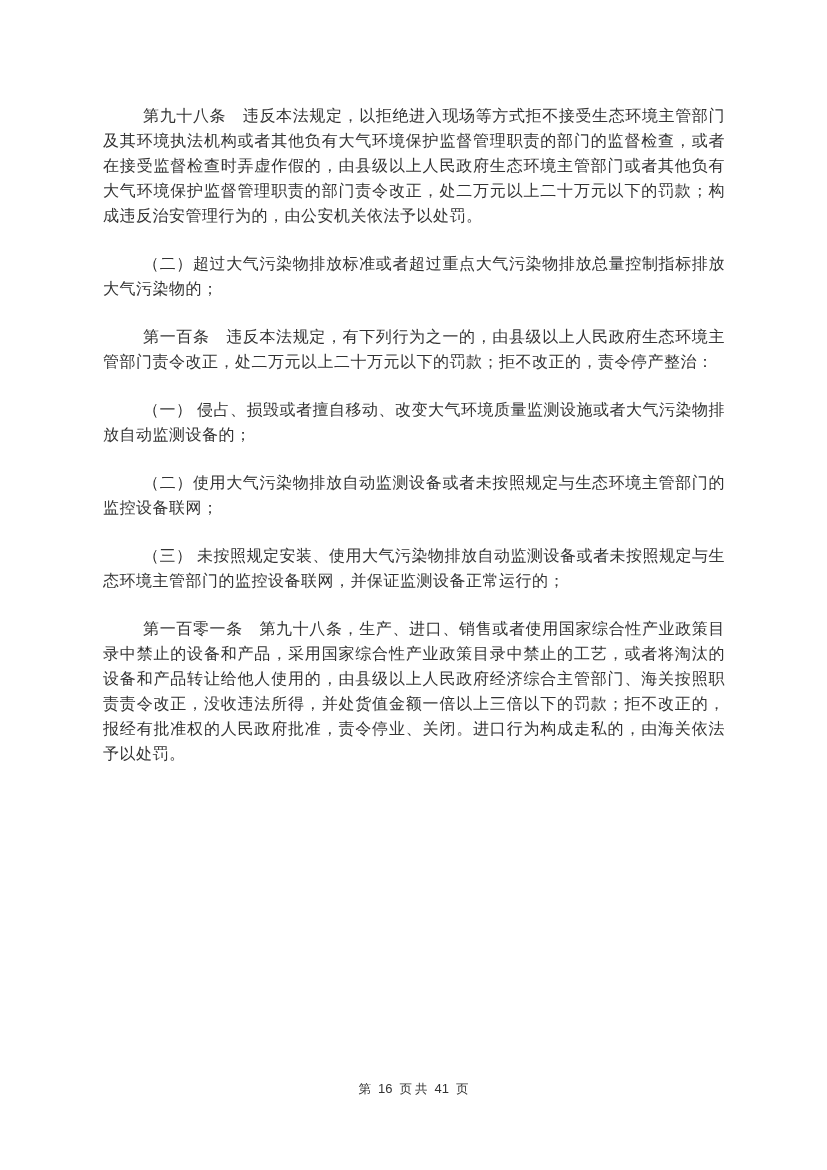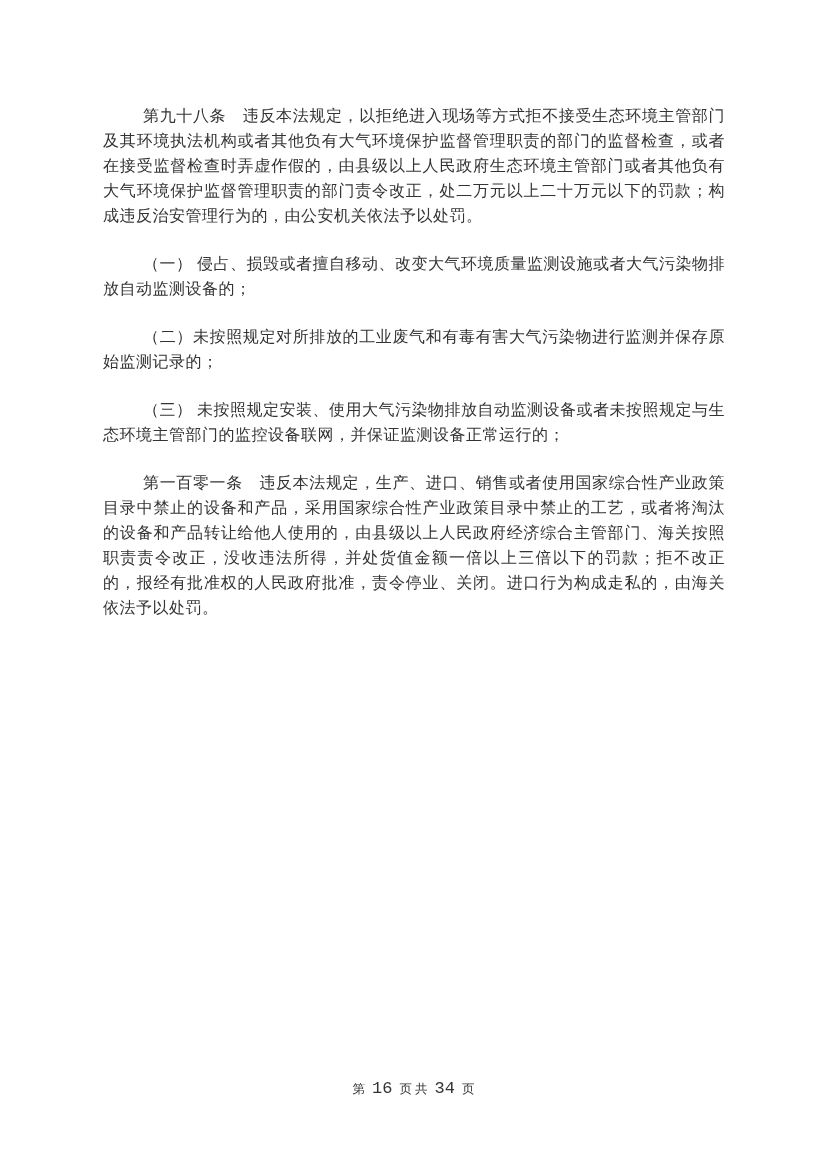--- a/index.html
+++ b/index.html
@@ -44,36 +44,38 @@
     width: 100%;
     display: flex;
     justify-content: center;
     align-items: baseline;
     gap: 7px;
     font-size: 12.5px;
     line-height: 18px;
     color: #333333;
   }
   .footer .num {
-    font-family: Liberation Mono, monospace;
-    font-size: 17px;
+    font-family: Liberation Sans, sans-serif;
+    font-size: 13px;
   }
 </style>
 </head>
 <body>
 
 <div class="page">
   <div class="content">
     <p class="para">第九十八条　违反本法规定，以拒绝进入现场等方式拒不接受生态环境主管部门及其环境执法机构或者其他负有大气环境保护监督管理职责的部门的监督检查，或者在接受监督检查时弄虚作假的，由县级以上人民政府生态环境主管部门或者其他负有大气环境保护监督管理职责的部门责令改正，处二万元以上二十万元以下的罚款；构成违反治安管理行为的，由公安机关依法予以处罚。</p>
+    <p class="para">（二）超过大气污染物排放标准或者超过重点大气污染物排放总量控制指标排放大气污染物的；</p>
+    <p class="para">第一百条　违反本法规定，有下列行为之一的，由县级以上人民政府生态环境主管部门责令改正，处二万元以上二十万元以下的罚款；拒不改正的，责令停产整治：</p>
     <p class="para">（一） 侵占、损毁或者擅自移动、改变大气环境质量监测设施或者大气污染物排放自动监测设备的；</p>
-    <p class="para">（二）未按照规定对所排放的工业废气和有毒有害大气污染物进行监测并保存原始监测记录的；</p>
+    <p class="para">（二）使用大气污染物排放自动监测设备或者未按照规定与生态环境主管部门的监控设备联网；</p>
     <p class="para">（三） 未按照规定安装、使用大气污染物排放自动监测设备或者未按照规定与生态环境主管部门的监控设备联网，并保证监测设备正常运行的；</p>
-    <p class="para">第一百零一条　违反本法规定，生产、进口、销售或者使用国家综合性产业政策目录中禁止的设备和产品，采用国家综合性产业政策目录中禁止的工艺，或者将淘汰的设备和产品转让给他人使用的，由县级以上人民政府经济综合主管部门、海关按照职责责令改正，没收违法所得，并处货值金额一倍以上三倍以下的罚款；拒不改正的，报经有批准权的人民政府批准，责令停业、关闭。进口行为构成走私的，由海关依法予以处罚。</p>
+    <p class="para">第一百零一条　第九十八条，生产、进口、销售或者使用国家综合性产业政策目录中禁止的设备和产品，采用国家综合性产业政策目录中禁止的工艺，或者将淘汰的设备和产品转让给他人使用的，由县级以上人民政府经济综合主管部门、海关按照职责责令改正，没收违法所得，并处货值金额一倍以上三倍以下的罚款；拒不改正的，报经有批准权的人民政府批准，责令停业、关闭。进口行为构成走私的，由海关依法予以处罚。</p>
   </div>
 
   <div class="footer">
     <span>第</span>
     <span class="num">16</span>
     <span>页 共</span>
-    <span class="num">34</span>
+    <span class="num">41</span>
     <span>页</span>
   </div>
 </div>
 
 </body></html>

